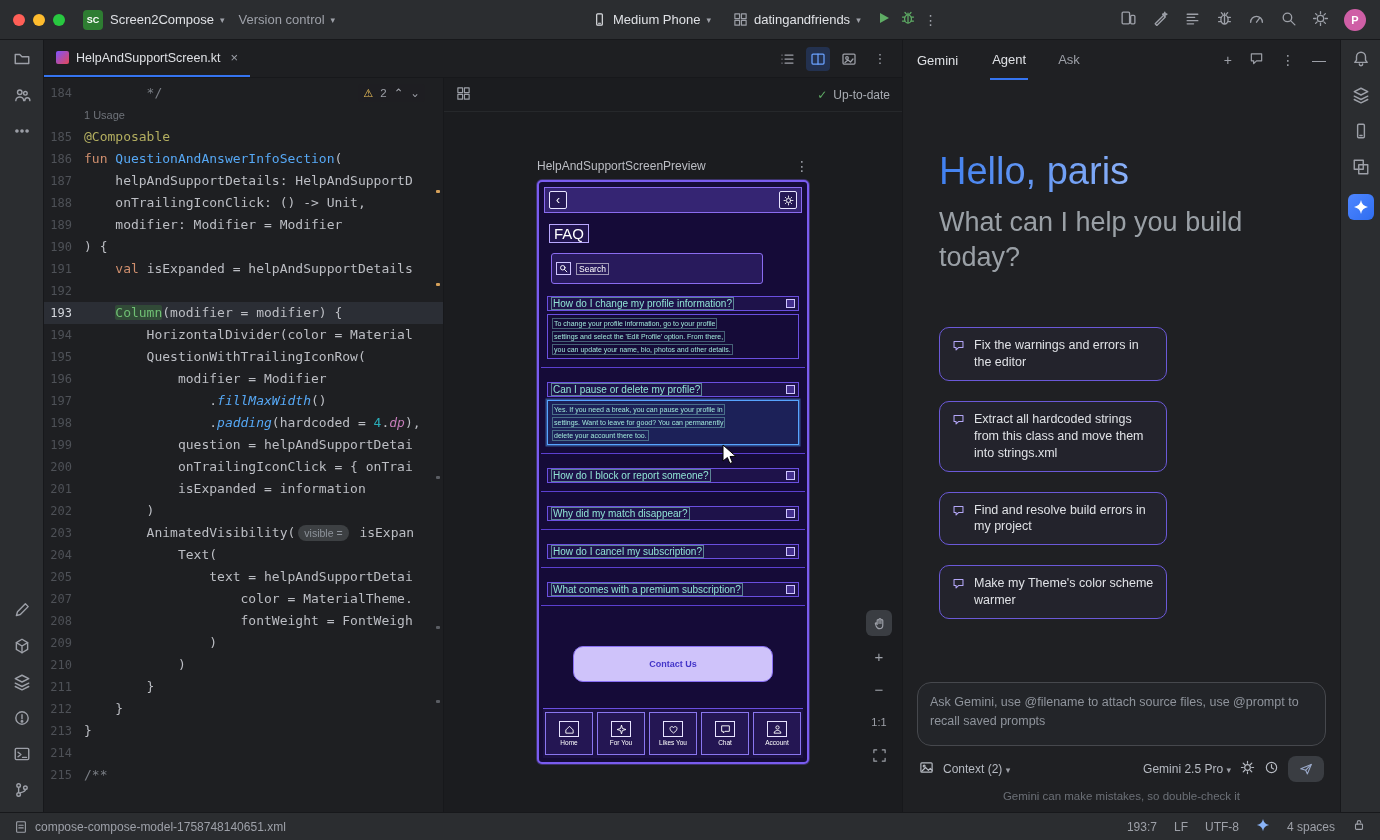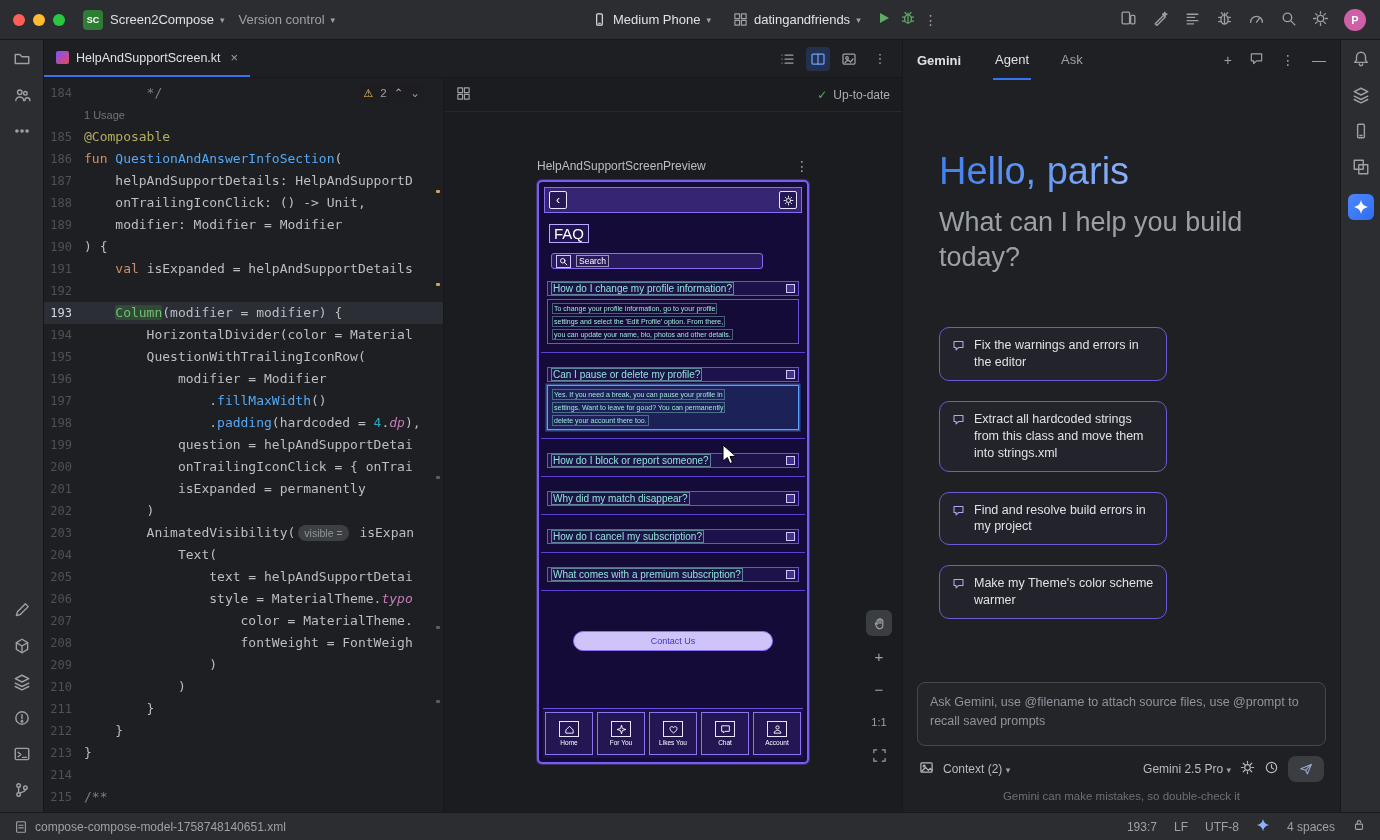--- a/index.html
+++ b/index.html
@@ -45,21 +45,21 @@
 .editor-split{flex:1;display:flex;min-height:0}
 .codepane{width:400px;flex:0 0 400px;position:relative;overflow:hidden;border-right:1px solid #17181b;padding-top:4px}
 .cl{display:flex;height:22px;line-height:22px;font-family:"DejaVu Sans Mono",monospace;font-size:13px;white-space:pre}
 .cl .ln{width:40px;flex:0 0 40px;text-align:right;padding-right:12px;color:#4e5157;font-size:12px}
 .cl .ct{flex:1;overflow:hidden}
 .cl.cur{background:#2b2e35}
 .cl.cur .ln{color:#d5d8de}
 .tk-pln{color:#bcbec4}.tk-cmt{color:#7a7e85}.tk-kw{color:#cf8e6d}.tk-ann{color:#b3ae60}
 .tk-fn{color:#56a8f5}.tk-num{color:#2aacb8}
 .tk-ext{color:#c77dbb;font-style:italic}
-.tk-call{color:#56a8f5;}
+.tk-call{color:#56a8f5;font-style:italic}
 .tk-comp{color:#6fbf73;background:rgba(60,118,61,.4);border-radius:2px}
 .tk-chip{display:inline-block;background:#3d4043;color:#8e939b;border-radius:8px;padding:0 6px;font-size:10.5px;line-height:16px;margin:0 3px;font-family:"Liberation Sans",sans-serif}
 .tk-hint{color:#6f737a;font-size:11px;font-family:"Liberation Sans",sans-serif}
 .inspect{position:absolute;top:6px;right:18px;display:flex;align-items:center;gap:7px;font-size:11.5px;color:#9da0a8;background:rgba(30,31,34,.85);padding:2px 5px;border-radius:4px}
 .warn-glyph{color:#f2c55c;font-size:11px}
 .stripe{position:absolute;right:3px;width:4px;height:3px;border-radius:1px}
 
 
 .prevpane{flex:1;display:flex;flex-direction:column;background:#1b1c1f;position:relative;min-width:0}
 .prevbar{height:34px;flex:0 0 34px;display:flex;align-items:center;padding:0 12px;border-bottom:1px solid #26282b;color:#9da0a8}
@@ -67,60 +67,60 @@
 .check{color:#5fad65;font-weight:bold;font-size:12px}
 .canvas{flex:1;position:relative}
 .pv-head{width:272px;margin:46px auto 0;display:flex;align-items:center;justify-content:space-between;font-size:12px;color:#bcbec4}
 .phone{width:272px;height:584px;margin:6px auto 0;background:#150b38;border:2.5px solid #7a5cf0;border-radius:5px;position:relative;box-shadow:0 0 0 1px rgba(122,92,240,.35)}
 
 
 .wf-top{height:26px;margin:5px;border:1px solid #8a6cf0;background:rgba(122,92,240,.32);display:flex;align-items:center;justify-content:space-between;padding:0 4px}
 .wf-sq{width:18px;height:18px;border:1.5px solid #e8e4ff;border-radius:2px;display:flex;align-items:center;justify-content:center;color:#fff;font-size:12px;background:rgba(21,11,56,.5)}
 .wf-body{position:absolute;top:36px;left:6px;right:6px;bottom:58px;display:flex;flex-direction:column}
 .wf-faq{width:fit-content;margin:6px 0 0 4px;padding:0 4px;border:1px solid #b9a8ff;color:#fff;font-size:15px;font-weight:500;background:rgba(122,92,240,.12)}
-.wf-search{margin:10px 38px 0 6px;height:16px;border:1.5px solid #8a6cf0;border-radius:3px;background:rgba(122,92,240,.2);display:flex;align-items:center;gap:5px;padding:0 4px}
+.wf-search{margin:10px 38px 0 6px;height:31px;border:1.5px solid #8a6cf0;border-radius:3px;background:rgba(122,92,240,.2);display:flex;align-items:center;gap:5px;padding:0 4px}
 .wf-sic{width:15px;height:13px;border:1px solid #d0c6ff;display:flex;align-items:center;justify-content:center;color:#fff}
 .wf-stext{font-size:8.5px;color:#fff;border:1px solid rgba(255,255,255,.55);padding:0 2px}
 .wf-list{margin:12px 2px 0;display:flex;flex-direction:column}
 .wf-item{margin-top:14px}
 .wf-item:first-child{margin-top:0}
 .wf-q{display:flex;justify-content:space-between;align-items:center;border:1px solid #6a4fe0;background:rgba(122,92,240,.1);padding:1px 3px;height:15px}
 .wf-qt{font-size:10px;color:#8fe3d4;border:1px solid rgba(143,227,212,.55);padding:0 1px;white-space:nowrap;overflow:hidden}
 .wf-exp{width:9px;height:9px;border:1px solid #cfc6ff;background:rgba(122,92,240,.4);flex:0 0 9px}
 .wf-ans{border:1px solid #6a4fe0;margin:3px 0 0;padding:3px 4px;display:flex;flex-direction:column;gap:2px}
 .wf-ans.sel{border:1.5px solid #57a4ff;background:rgba(70,150,255,.16);box-shadow:0 0 0 1.5px rgba(87,164,255,.45)}
 .wf-al{font-size:7px;line-height:9px;color:#9fe6d8;border:1px solid rgba(143,227,212,.4);width:fit-content;max-width:100%;white-space:nowrap;overflow:hidden;padding:0 1px}
 .wf-hr{margin:8px -6px 0;border-top:1px solid #5b3fd0}
-.wf-contact{margin:40px 28px 0;height:20px;border-radius:10px;background:#cfc3fa;border:1px solid #8a70f5;display:flex;align-items:center;justify-content:center;font-size:9px;font-weight:normal;color:#4335c8}
+.wf-contact{margin:40px 28px 0;height:36px;border-radius:10px;background:#cfc3fa;border:1px solid #8a70f5;display:flex;align-items:center;justify-content:center;font-size:9px;font-weight:bold;color:#4335c8}
 .wf-nav{position:absolute;left:4px;right:4px;bottom:4px;height:50px;border-top:1px solid #6a4fe0;display:flex;justify-content:space-between;padding:3px 2px;background:rgba(122,92,240,.08)}
 .wf-navi{width:48px;border:1px solid #8a76f0;display:flex;flex-direction:column;align-items:center;justify-content:center;gap:2px;background:rgba(122,92,240,.08)}
 .wf-nic{width:20px;height:16px;border:1px solid #e8e4ff;display:flex;align-items:center;justify-content:center}
 .wf-nlb{font-size:6.5px;color:#fff;white-space:nowrap}
 
 .zoomstack{position:absolute;right:10px;bottom:44px;display:flex;flex-direction:column;align-items:center;gap:7px;color:#9da0a8}
 .zbtn{width:26px;height:26px;display:flex;align-items:center;justify-content:center;border-radius:6px;font-size:15px}
 .zbtn.panel{background:#3a3d42}
 .z11{font-size:11px}
 
 
 .gemini{width:438px;flex:0 0 438px;background:#1f2023;border-left:1px solid #17181b;display:flex;flex-direction:column;min-height:0}
 .ghead{height:40px;flex:0 0 40px;display:flex;align-items:stretch;padding:0 14px}
-.gtitle{display:flex;align-items:center;font-size:13px;font-weight:bold;margin-right:32px}
+.gtitle{display:flex;align-items:center;font-size:13px;font-weight:normal;margin-right:32px}
 .gtab{display:flex;align-items:center;font-size:13px;padding:0 2px;margin-right:28px;border-bottom:2px solid transparent}
 .gtab.active{border-color:#3574f0}
 .gtab.dim{color:#9da0a8}
 .ghead-actions{margin-left:auto;display:flex;align-items:center;gap:17px;color:#9da0a8;font-size:14px}
 .gbody{flex:1;display:flex;flex-direction:column;min-height:0}
 .ggreet{margin:70px 0 0 36px;font-size:38px;width:fit-content;background:linear-gradient(90deg,#4080f0,#8ab0f8);-webkit-background-clip:text;background-clip:text;-webkit-text-fill-color:transparent;color:#5b93f5}
 .gsub{margin:12px 40px 0 36px;font-size:27px;line-height:1.3;max-width:330px;color:#9aa0a6}
 .gcards{margin:52px 0 0 36px;display:flex;flex-direction:column;gap:20px;width:228px}
 .g-card{border:1px solid #6b59d8;border-radius:10px;padding:9px 12px;display:flex;gap:9px;font-size:12.5px;line-height:1.35;color:#dfe1e5;background:rgba(108,91,217,.05)}
 .g-cicon{margin-top:2px;flex:0 0 auto}
 .gbottom{margin-top:auto;padding:0 14px}
-.ginput{border:1px solid #46484d;border-radius:8px;padding:10px 12px;font-size:12.5px;line-height:1.5;color:#8f949c;min-height:64px;background:#232529}
+.ginput{border:1px solid #46484d;border-radius:14px;padding:10px 12px;font-size:12.5px;line-height:1.5;color:#8f949c;min-height:64px;background:#232529}
 .gctrl{display:flex;align-items:center;gap:9px;margin:10px 2px 6px;font-size:12px;color:#b6bac2}
 .gctrl .sp{flex:1}
 .gsend{width:36px;height:26px;border-radius:8px;background:#3a3d42;display:flex;align-items:center;justify-content:center;color:#9aa9c9}
 .gdisc{text-align:center;font-size:11.5px;color:#6b6f76;padding:2px 0 10px}
 
 
 .statusbar{height:28px;flex:0 0 28px;background:#2b2d30;border-top:1px solid #17181b;display:flex;align-items:center;padding:0 14px;font-size:12px;color:#9da0a8}
 .sb-left{display:flex;align-items:center;gap:7px}
 .sb-right{margin-left:auto;display:flex;align-items:center;gap:17px}
 .sb-star{color:#8ab4f8}
@@ -418,26 +418,25 @@
               <div class="cl"><span class="ln">191</span><span class="ct"><span class="tk-pln">    </span><span class="tk-kw">val </span><span class="tk-pln">isExpanded = helpAndSupportDetails</span></span></div>
               <div class="cl"><span class="ln">192</span><span class="ct"></span></div>
               <div class="cl cur"><span class="ln">193</span><span class="ct"><span class="tk-pln">    </span><span class="tk-comp">Column</span><span class="tk-pln">(modifier = modifier) {</span></span></div>
               <div class="cl"><span class="ln">194</span><span class="ct"><span class="tk-pln">        HorizontalDivider(color = Material</span></span></div>
               <div class="cl"><span class="ln">195</span><span class="ct"><span class="tk-pln">        QuestionWithTrailingIconRow(</span></span></div>
               <div class="cl"><span class="ln">196</span><span class="ct"><span class="tk-pln">            modifier = Modifier</span></span></div>
               <div class="cl"><span class="ln">197</span><span class="ct"><span class="tk-pln">                .</span><span class="tk-call">fillMaxWidth</span><span class="tk-pln">()</span></span></div>
               <div class="cl"><span class="ln">198</span><span class="ct"><span class="tk-pln">                .</span><span class="tk-call">padding</span><span class="tk-pln">(hardcoded = </span><span class="tk-num">4</span><span class="tk-pln">.</span><span class="tk-ext">dp</span><span class="tk-pln">),</span></span></div>
               <div class="cl"><span class="ln">199</span><span class="ct"><span class="tk-pln">            question = helpAndSupportDetai</span></span></div>
               <div class="cl"><span class="ln">200</span><span class="ct"><span class="tk-pln">            onTrailingIconClick = { onTrai</span></span></div>
-              <div class="cl"><span class="ln">201</span><span class="ct"><span class="tk-pln">            isExpanded = permanently</span></span></div>
+              <div class="cl"><span class="ln">201</span><span class="ct"><span class="tk-pln">            isExpanded = information</span></span></div>
               <div class="cl"><span class="ln">202</span><span class="ct"><span class="tk-pln">        )</span></span></div>
               <div class="cl"><span class="ln">203</span><span class="ct"><span class="tk-pln">        AnimatedVisibility(</span><span class="tk-chip">visible =</span><span class="tk-pln"> isExpan</span></span></div>
               <div class="cl"><span class="ln">204</span><span class="ct"><span class="tk-pln">            Text(</span></span></div>
               <div class="cl"><span class="ln">205</span><span class="ct"><span class="tk-pln">                text = helpAndSupportDetai</span></span></div>
-              <div class="cl"><span class="ln">206</span><span class="ct"><span class="tk-pln">                style = MaterialTheme.</span><span class="tk-ext">typo</span></span></div>
               <div class="cl"><span class="ln">207</span><span class="ct"><span class="tk-pln">                    color = MaterialTheme.</span></span></div>
               <div class="cl"><span class="ln">208</span><span class="ct"><span class="tk-pln">                    fontWeight = FontWeigh</span></span></div>
               <div class="cl"><span class="ln">209</span><span class="ct"><span class="tk-pln">                )</span></span></div>
               <div class="cl"><span class="ln">210</span><span class="ct"><span class="tk-pln">            )</span></span></div>
               <div class="cl"><span class="ln">211</span><span class="ct"><span class="tk-pln">        }</span></span></div>
               <div class="cl"><span class="ln">212</span><span class="ct"><span class="tk-pln">    }</span></span></div>
               <div class="cl"><span class="ln">213</span><span class="ct"><span class="tk-pln">}</span></span></div>
               <div class="cl"><span class="ln">214</span><span class="ct"></span></div>
               <div class="cl"><span class="ln">215</span><span class="ct"><span class="tk-cmt">/**</span></span></div>
             </div>

